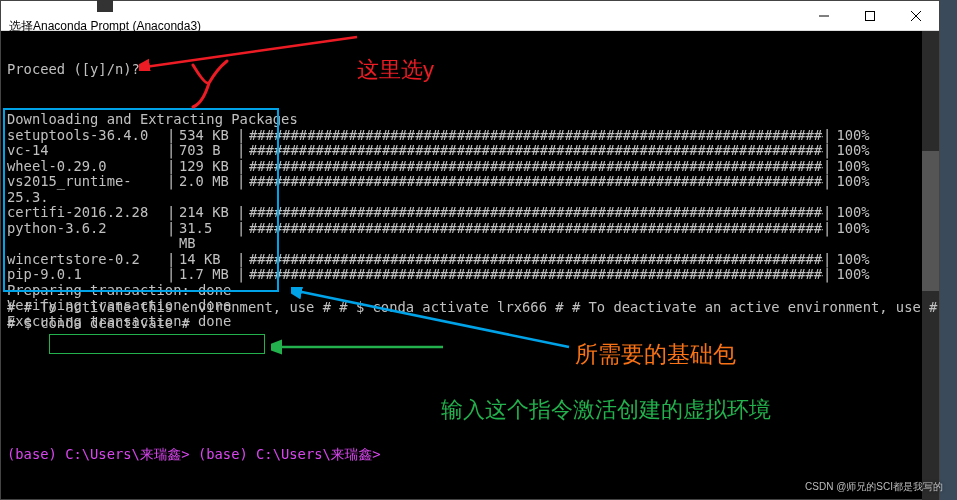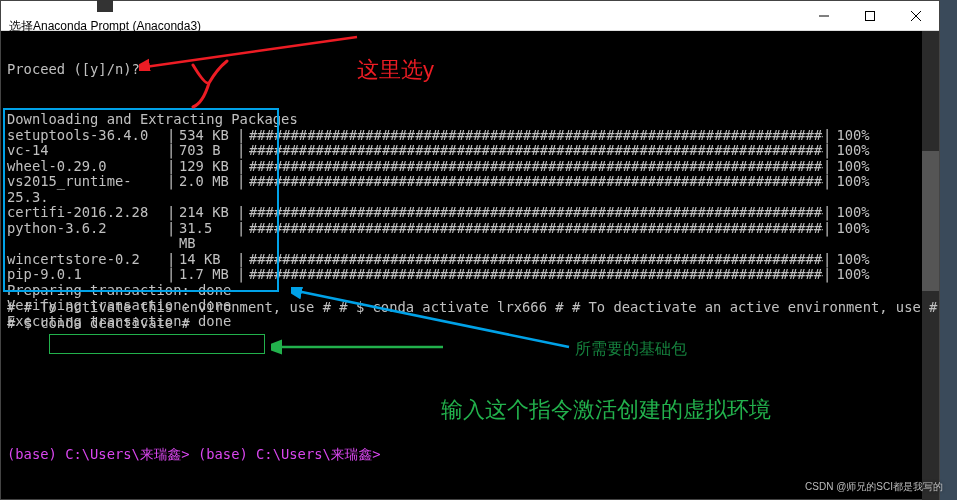--- a/index.html
+++ b/index.html
@@ -135,23 +135,23 @@
     top: 286px;
     left: 290px;
     width: 280px;
     height: 64px;
     pointer-events:none;
   }
   .blue-text {
     position: absolute;
     top: 338px;
     left: 574px;
-    color: #15803d;
+    color: #f97316;
     font-family: "Microsoft YaHei", sans-serif;
-    font-size: 16px;
+    font-size: 23px;
   }
   .green-arrow {
     position: absolute;
     top: 338px;
     left: 270px;
     width: 174px;
     height: 16px;
     pointer-events:none;
   }
   .green-text {

